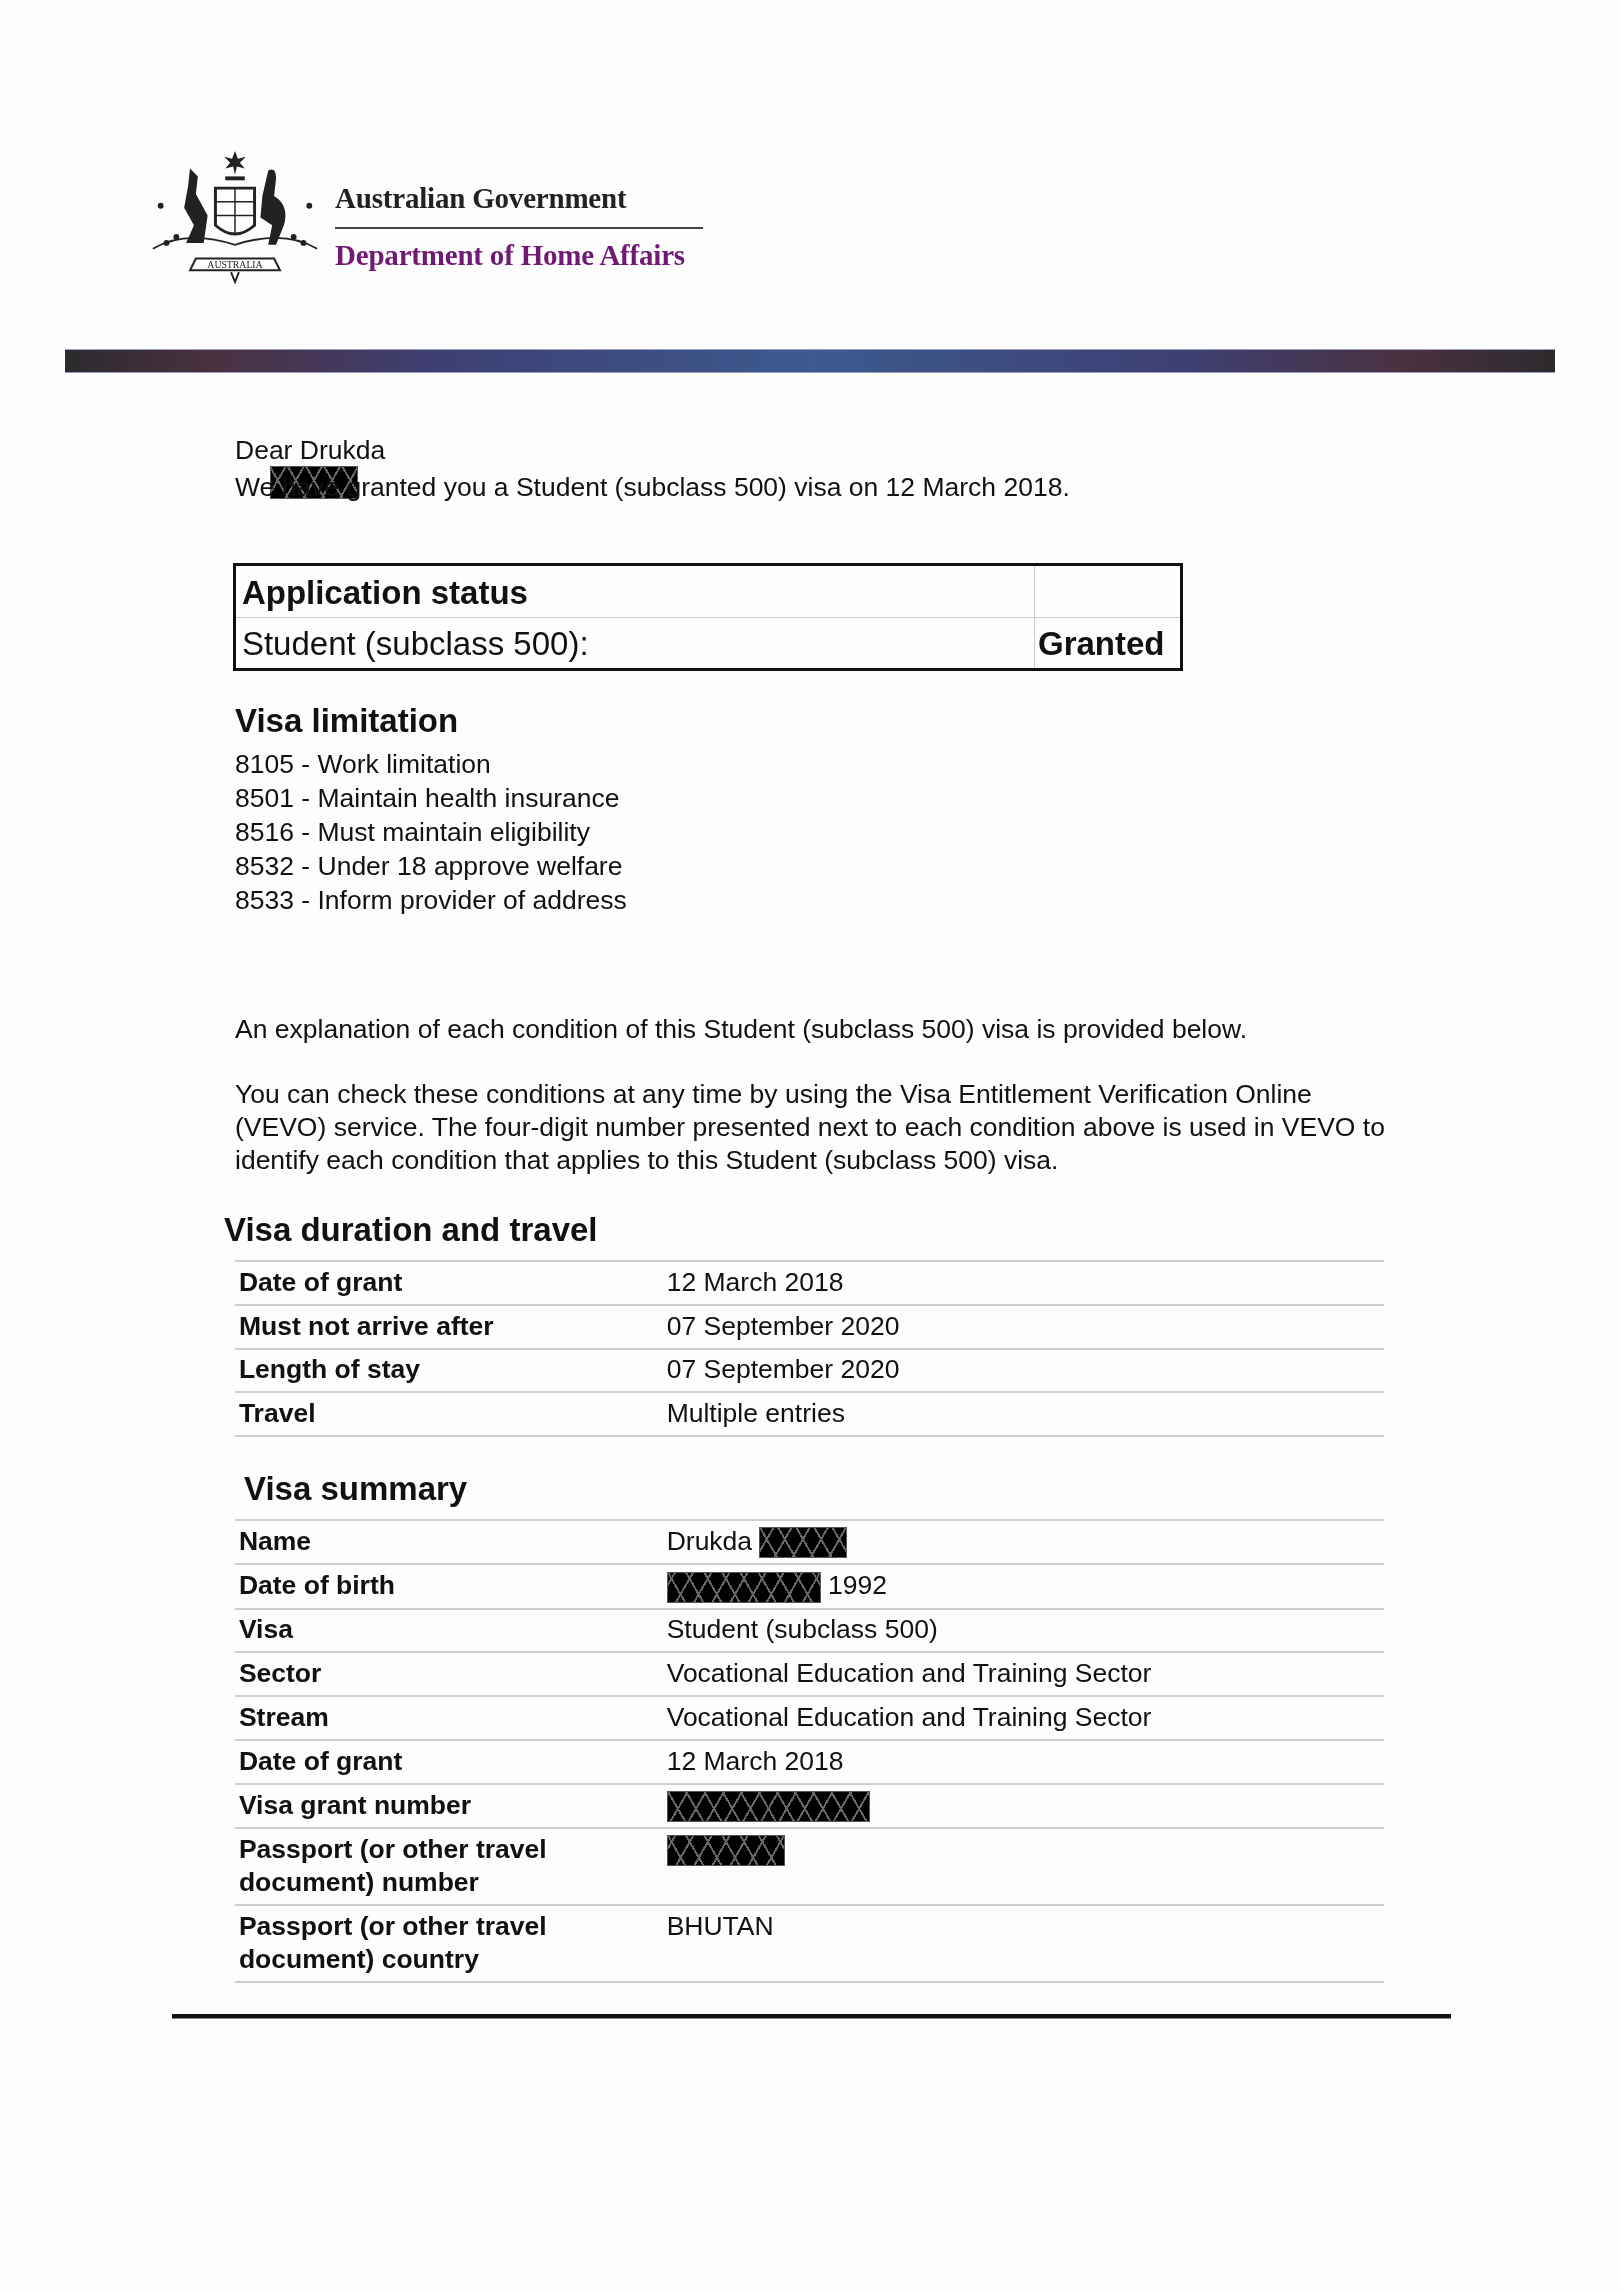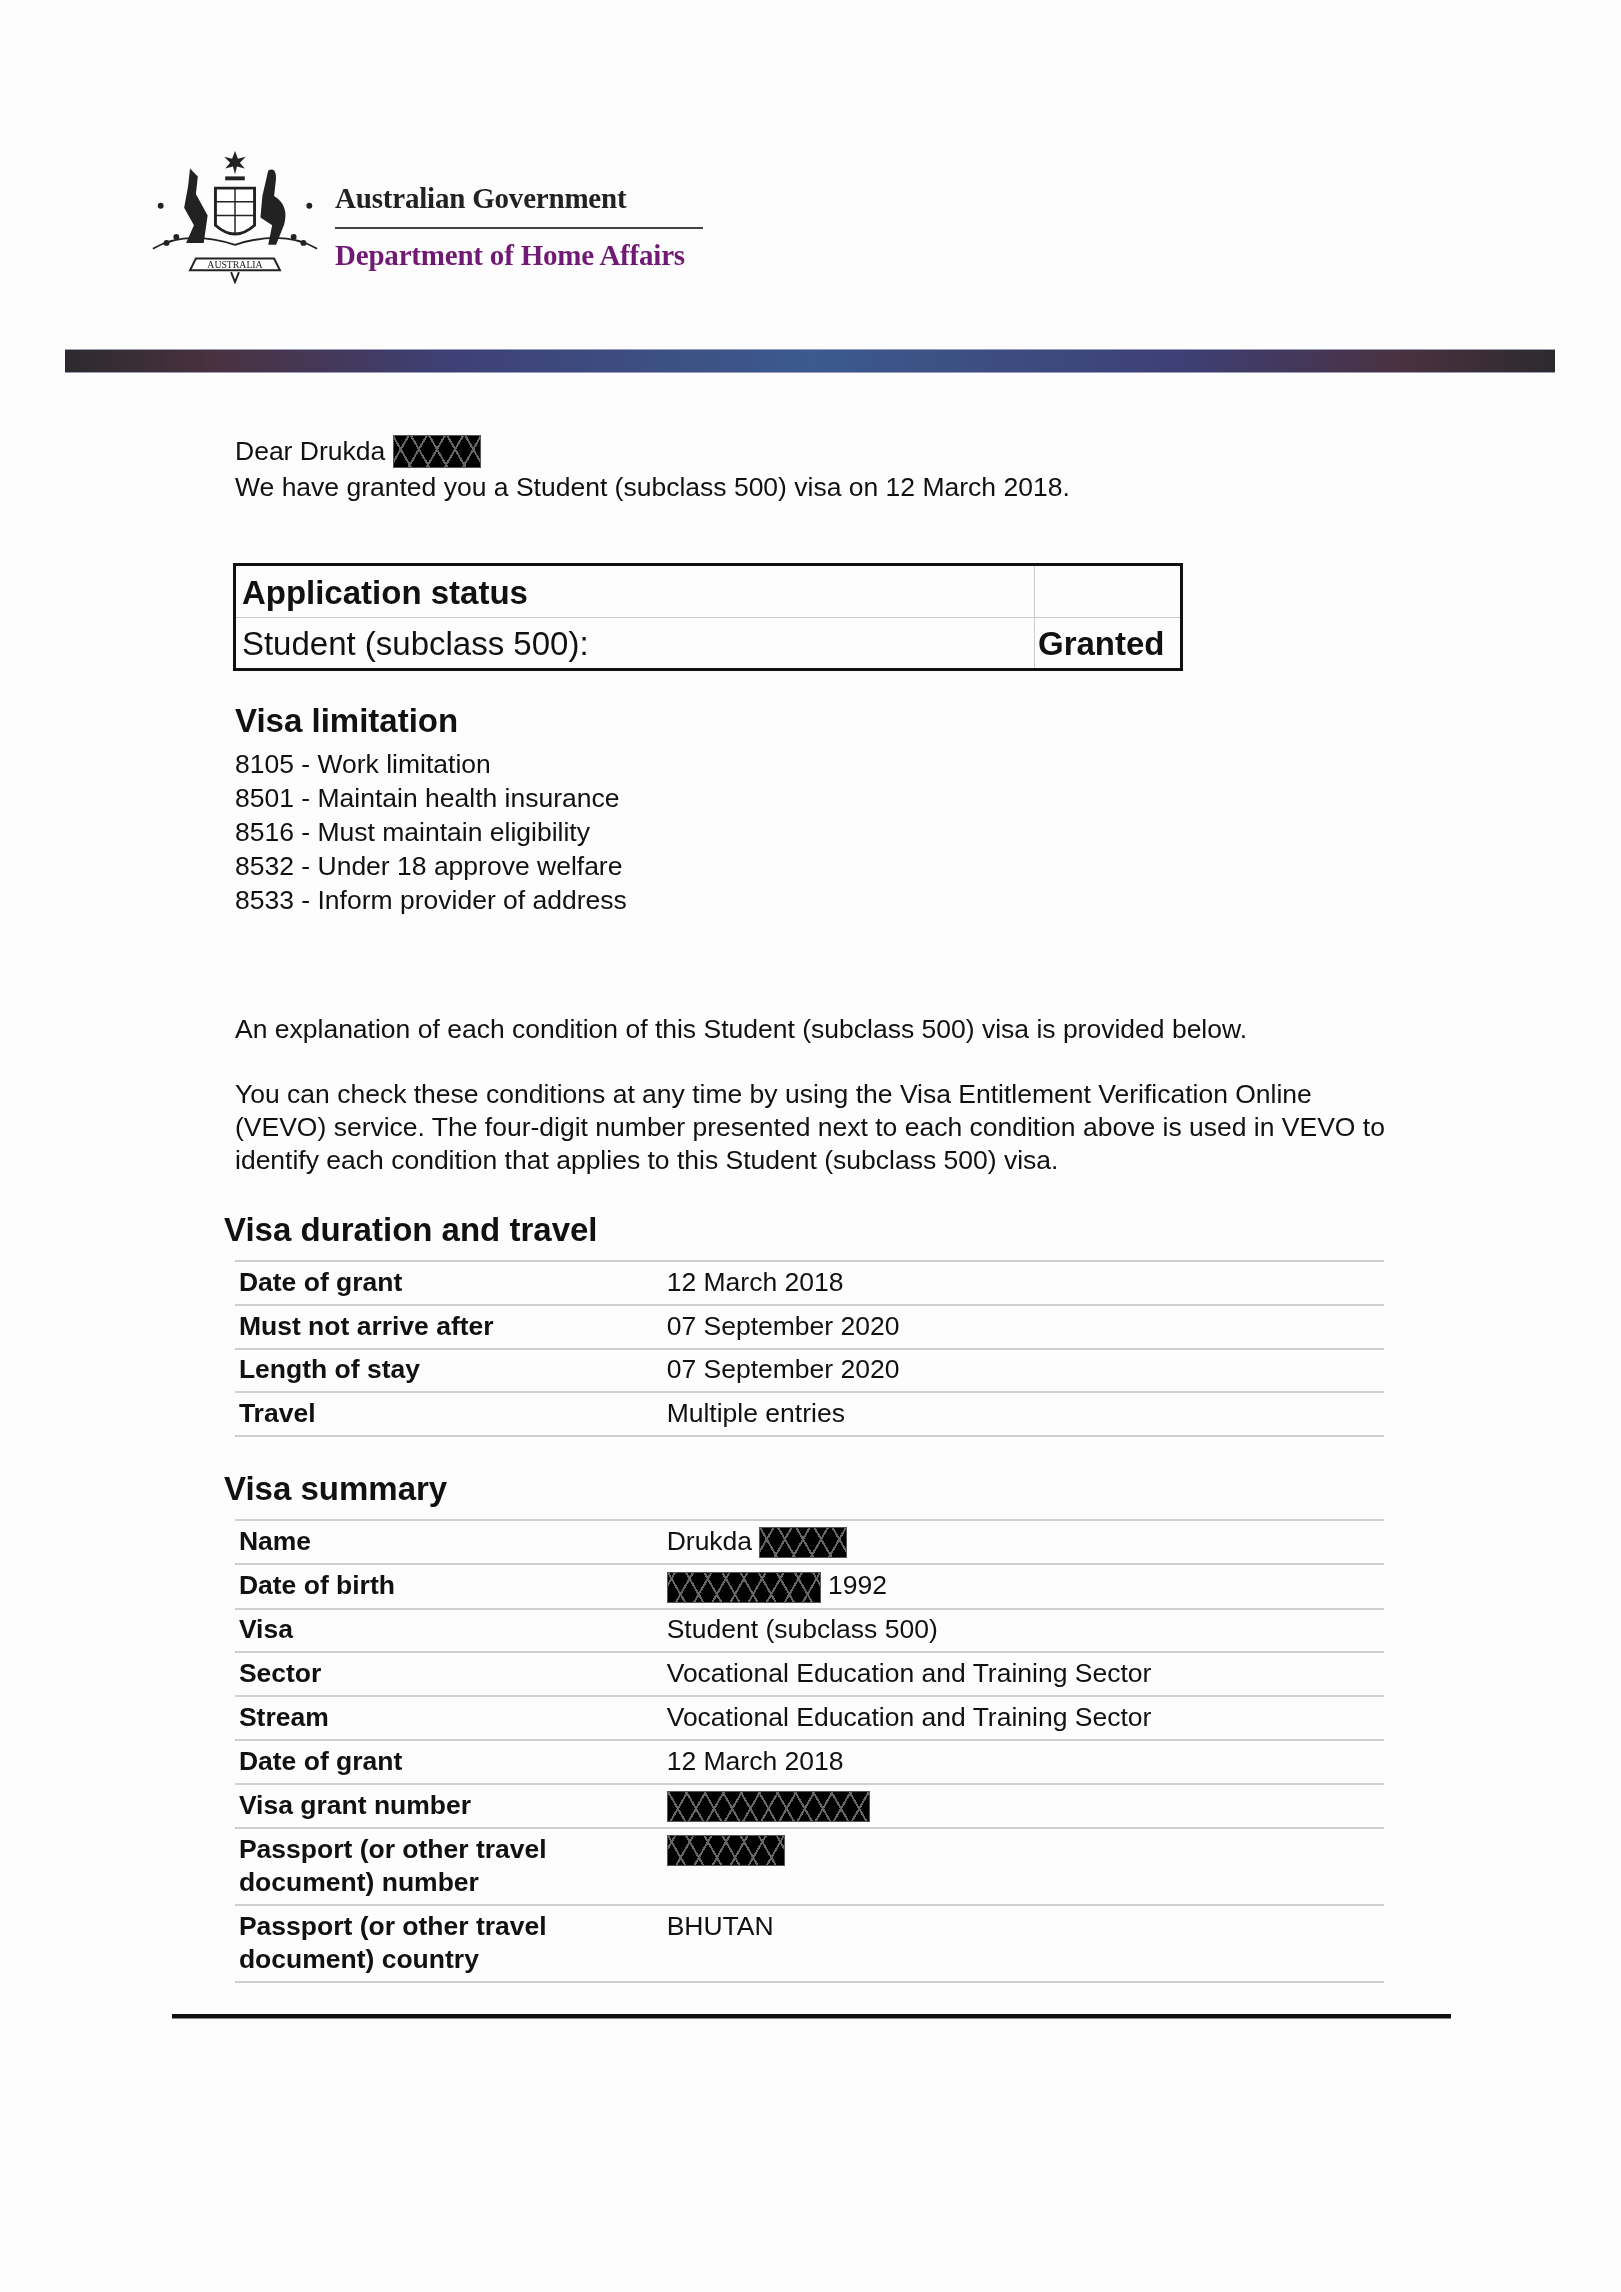--- a/index.html
+++ b/index.html
@@ -16,21 +16,21 @@
     .gov-line1 { font-family: "Liberation Serif", serif; font-weight: bold; font-size: 29px; color: #222; letter-spacing: -0.2px; }
     .gov-rule { height: 2px; background: #444; margin: 11.8px 0 9.8px 0; width: 368px; }
     .gov-line2 { font-family: "Liberation Serif", serif; font-weight: bold; font-size: 29px; color: #701a75; letter-spacing: -0.2px; }
 
     .band {
       position: absolute; left: 65px; top: 349px; width: 1490px; height: 21.6px;
       background: linear-gradient(90deg, #2c2a2d 0%, #4a3140 10%, #3e3f74 25%, #3b5a8e 50%, #3e3f74 75%, #4a3140 90%, #2c2a2d 100%);
       border-top: 1px solid #9aa0bb; border-bottom: 1px solid #9aa0bb;
     }
 
-    .greeting { position: absolute; left: 235px; top: 435px; font-size: 26.5px; display: flex; align-items: center; }
+    .greeting { position: absolute; left: 235px; top: 435px; font-size: 26.5px; display: flex; align-items: center; flex-direction: column; }
     .redact {
       display: inline-block; background-color: #000; height: 31px; vertical-align: middle;
       background-image:
         repeating-linear-gradient(60deg, transparent 0 13.7px, #666 13.7px 15.7px),
         repeating-linear-gradient(-60deg, transparent 0 13.7px, #666 13.7px 15.7px);
       border: 1px solid #555;
     }
     .greeting .redact { margin-left: 7.8px; width: 86px; }
 
     .intro { position: absolute; left: 235px; top: 472px; font-size: 26.5px; }
@@ -144,21 +144,21 @@
       <td class="k">Length of stay</td>
       <td class="v">07 September 2020</td>
     </tr>
     <tr>
       <td class="k">Travel</td>
       <td class="v">Multiple entries</td>
     </tr>
   </tbody>
     </table>
 
-  <div class="sec-title" style="top:1470px;">Visa summary</div>
+  <div class="sec-title" style="top:1470px;margin-left:20px;">Visa summary</div>
   <table class="kv-table" style="top:1519px;">
     <tbody>
         <tr>
       <td class="k">Name</td>
       <td class="v">
         <span>Drukda</span>
         <span class="redact" style="width:86px;"></span>
       </td>
     </tr>
     <tr>

